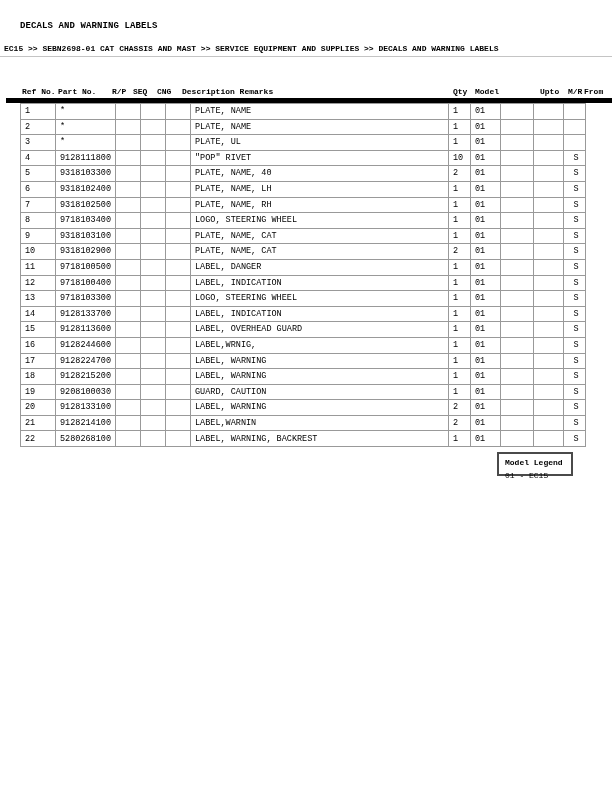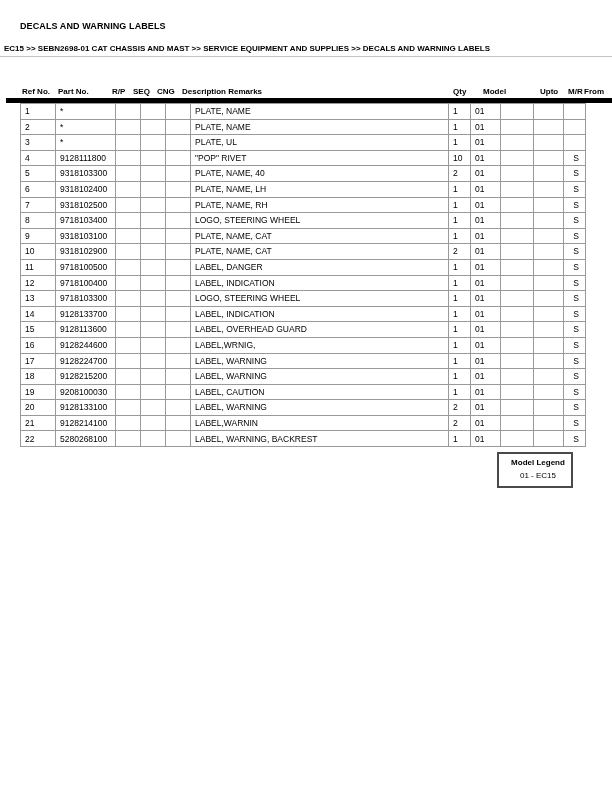--- a/index.html
+++ b/index.html
@@ -5,21 +5,21 @@
   html, body {
     margin: 0;
     padding: 0;
     background: #ffffff;
   }
   .page {
     position: relative;
     width: 612px;
     height: 792px;
     background: #ffffff;
-    font-family: Liberation Sans, sans-serif;
+    font-family: Liberation Mono, monospace;
     color: #000000;
     overflow: hidden;
   }
   .page-title {
     position: absolute;
     left: 20px;
     top: 21px;
     font-size: 9px;
     font-weight: bold;
     letter-spacing: 0.1px;
@@ -85,26 +85,25 @@
   td.c1 { padding-left: 3px; }
   td.c5 { padding-left: 7px; }
   td.c6 { padding-left: 5px; }
   td.c7 { padding-left: 6px; }
   td.c10 { text-align: center; padding-left: 0; }
   .legend-box {
     position: absolute;
     left: 497px;
     top: 452px;
     width: 76px;
-    height: 36px;
+    height: 24px;
     box-sizing: border-box;
     border: 2px solid #4a4a4a;
     background: #ffffff;
     padding: 4px 0 0 6px;
-    text-align: center;
   }
   .legend-title {
     font-size: 8px;
     font-weight: bold;
     white-space: nowrap;
   }
   .legend-entry {
     margin-top: 4px;
     font-size: 8px;
     white-space: nowrap;
@@ -122,21 +121,21 @@
   <div class="rule"></div>
 
   <div class="col-headers" id="colHeaders">
       <span style="left: 22px;">Ref No.</span>
       <span style="left: 58px;">Part No.</span>
       <span style="left: 112px;">R/P</span>
       <span style="left: 133px;">SEQ</span>
       <span style="left: 157px;">CNG</span>
       <span style="left: 182px;">Description Remarks</span>
       <span style="left: 453px;">Qty</span>
-      <span style="left: 475px; margin-left: 8px;">Model</span>
+      <span style="left: 475px;">Model</span>
       <span style="left: 536px; padding-left: 48px;">From</span>
       <span style="left: 540px;">Upto</span>
       <span style="left: 568px;">M/R</span>
     </div>
 
   <div class="black-bar"></div>
 
   <table class="parts-table">
     <colgroup>
       <col style="width:35px">
@@ -385,21 +384,21 @@
           <td class="c8"></td>
           <td class="c9"></td>
           <td class="c10">S</td>
         </tr>
         <tr>
           <td class="c0">19</td>
           <td class="c1">9208100030</td>
           <td class="c2"></td>
           <td class="c3"></td>
           <td class="c4"></td>
-          <td class="c5">LABEL, CAUTION</td>
+          <td class="c5">GUARD, CAUTION</td>
           <td class="c6">1</td>
           <td class="c7">01</td>
           <td class="c8"></td>
           <td class="c9"></td>
           <td class="c10">S</td>
         </tr>
         <tr>
           <td class="c0">20</td>
           <td class="c1">9128133100</td>
           <td class="c2"></td>

